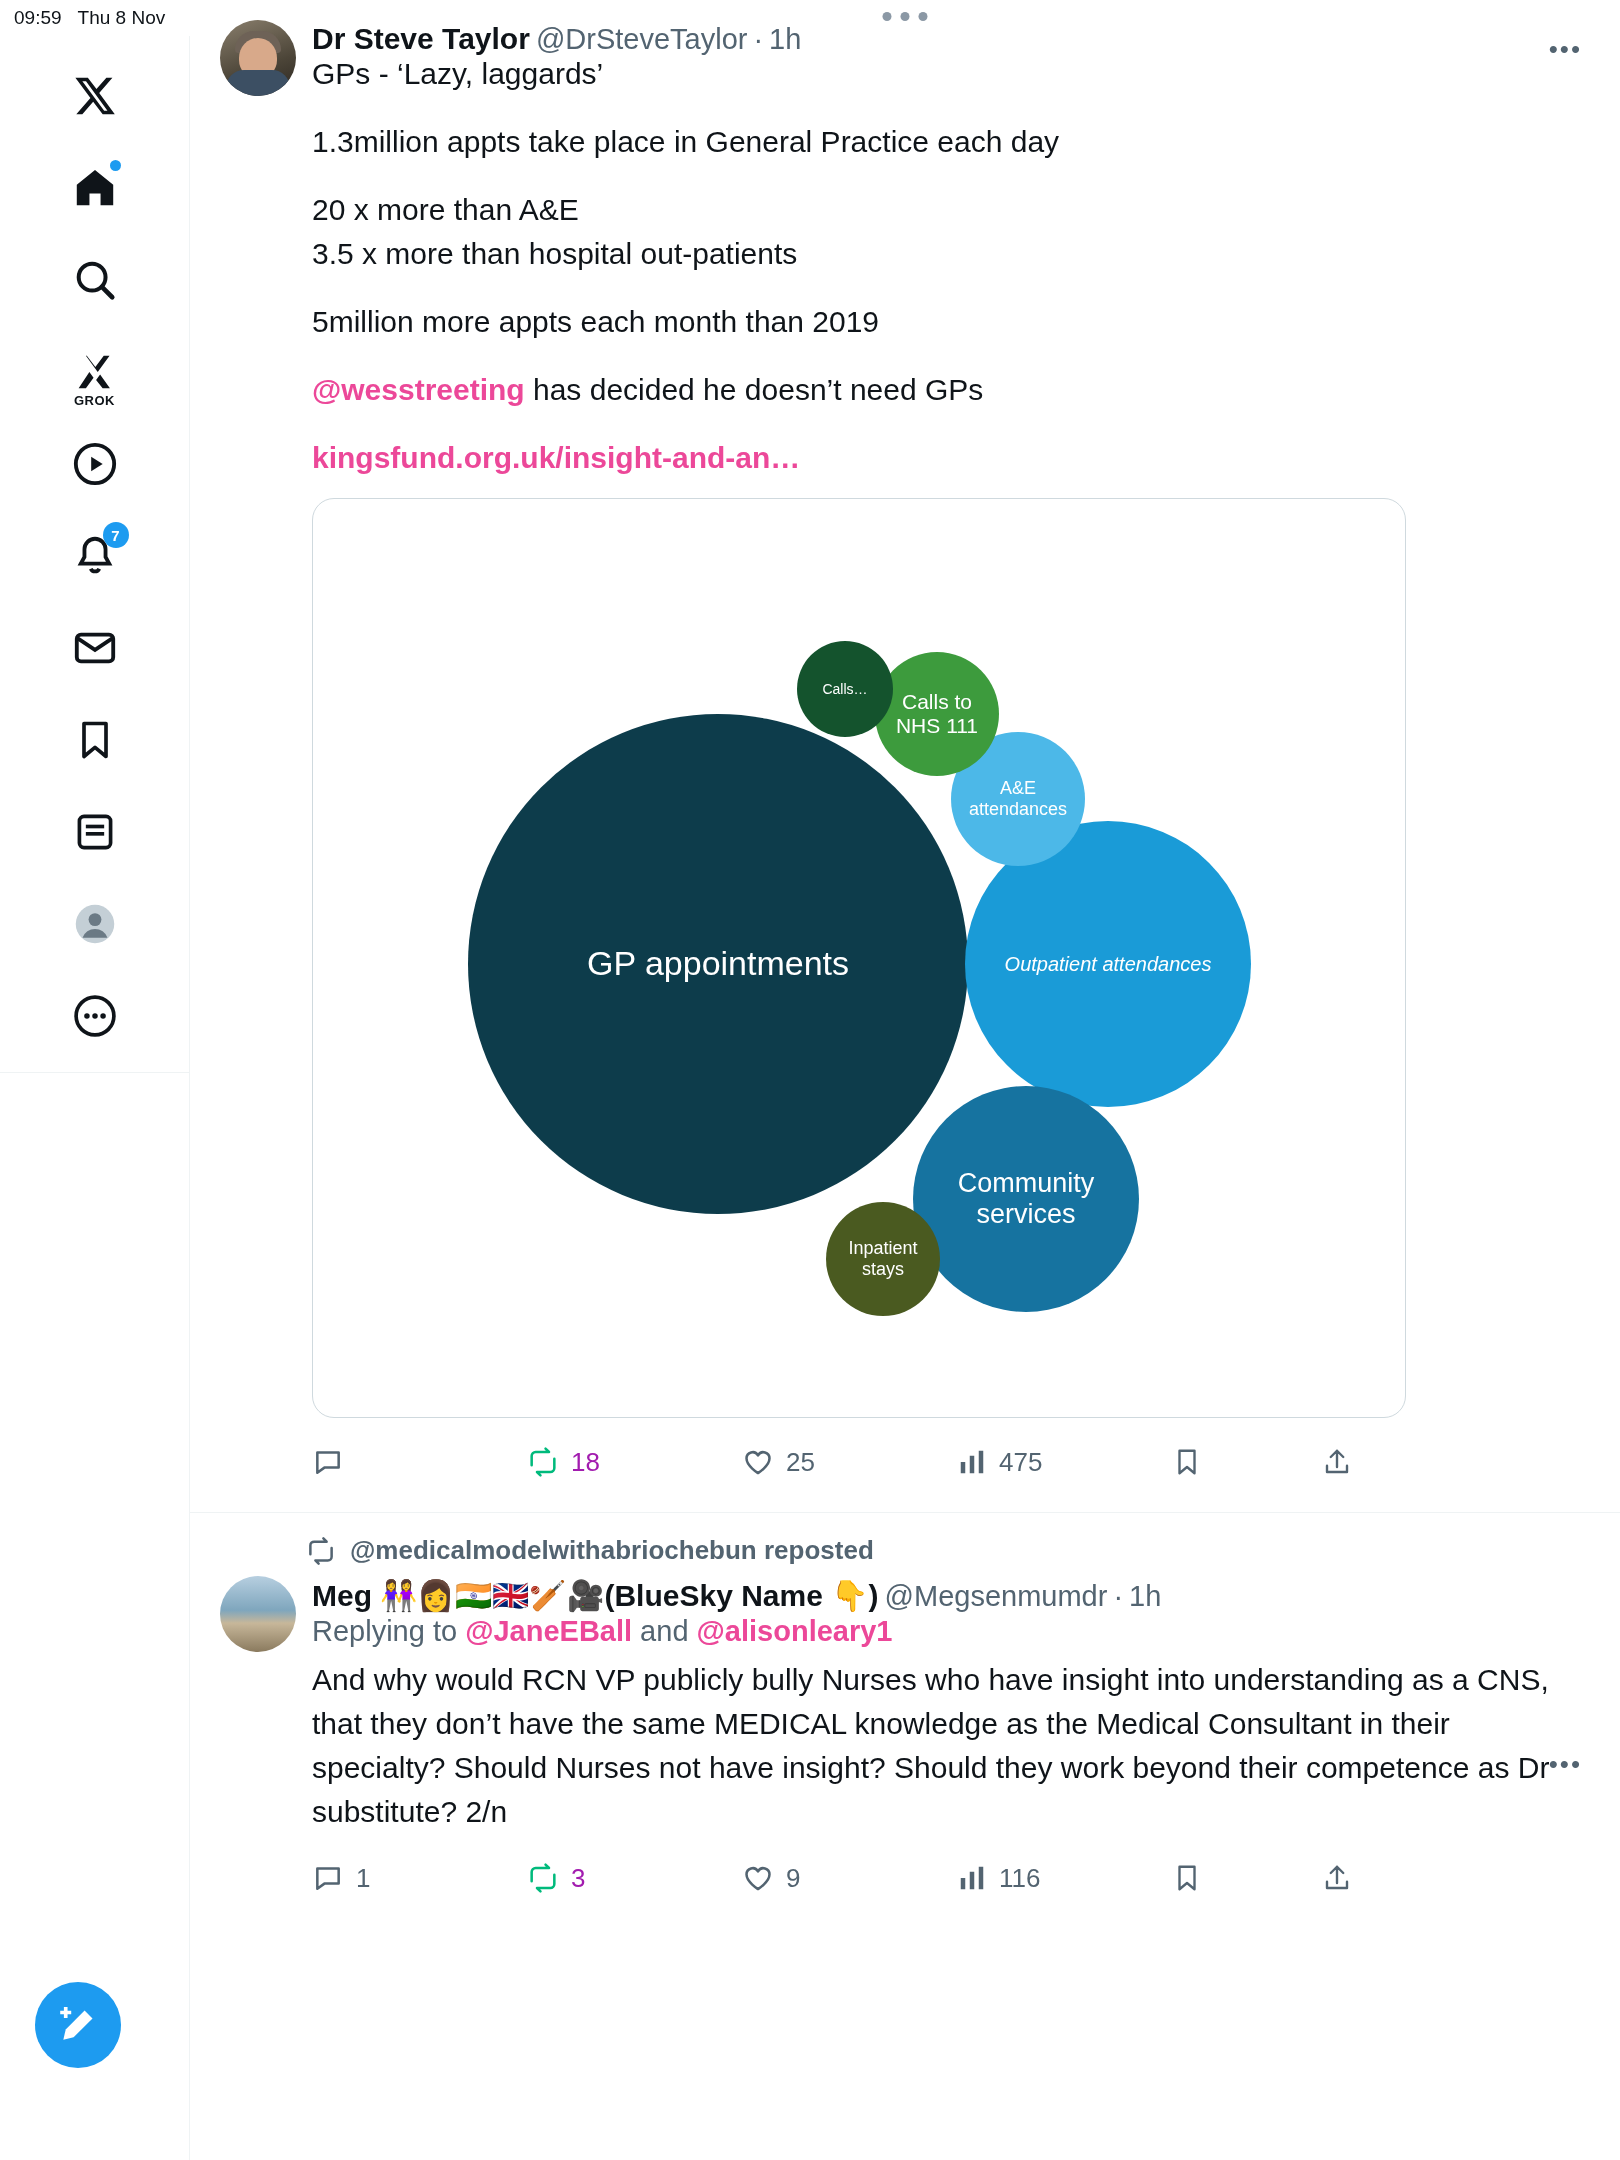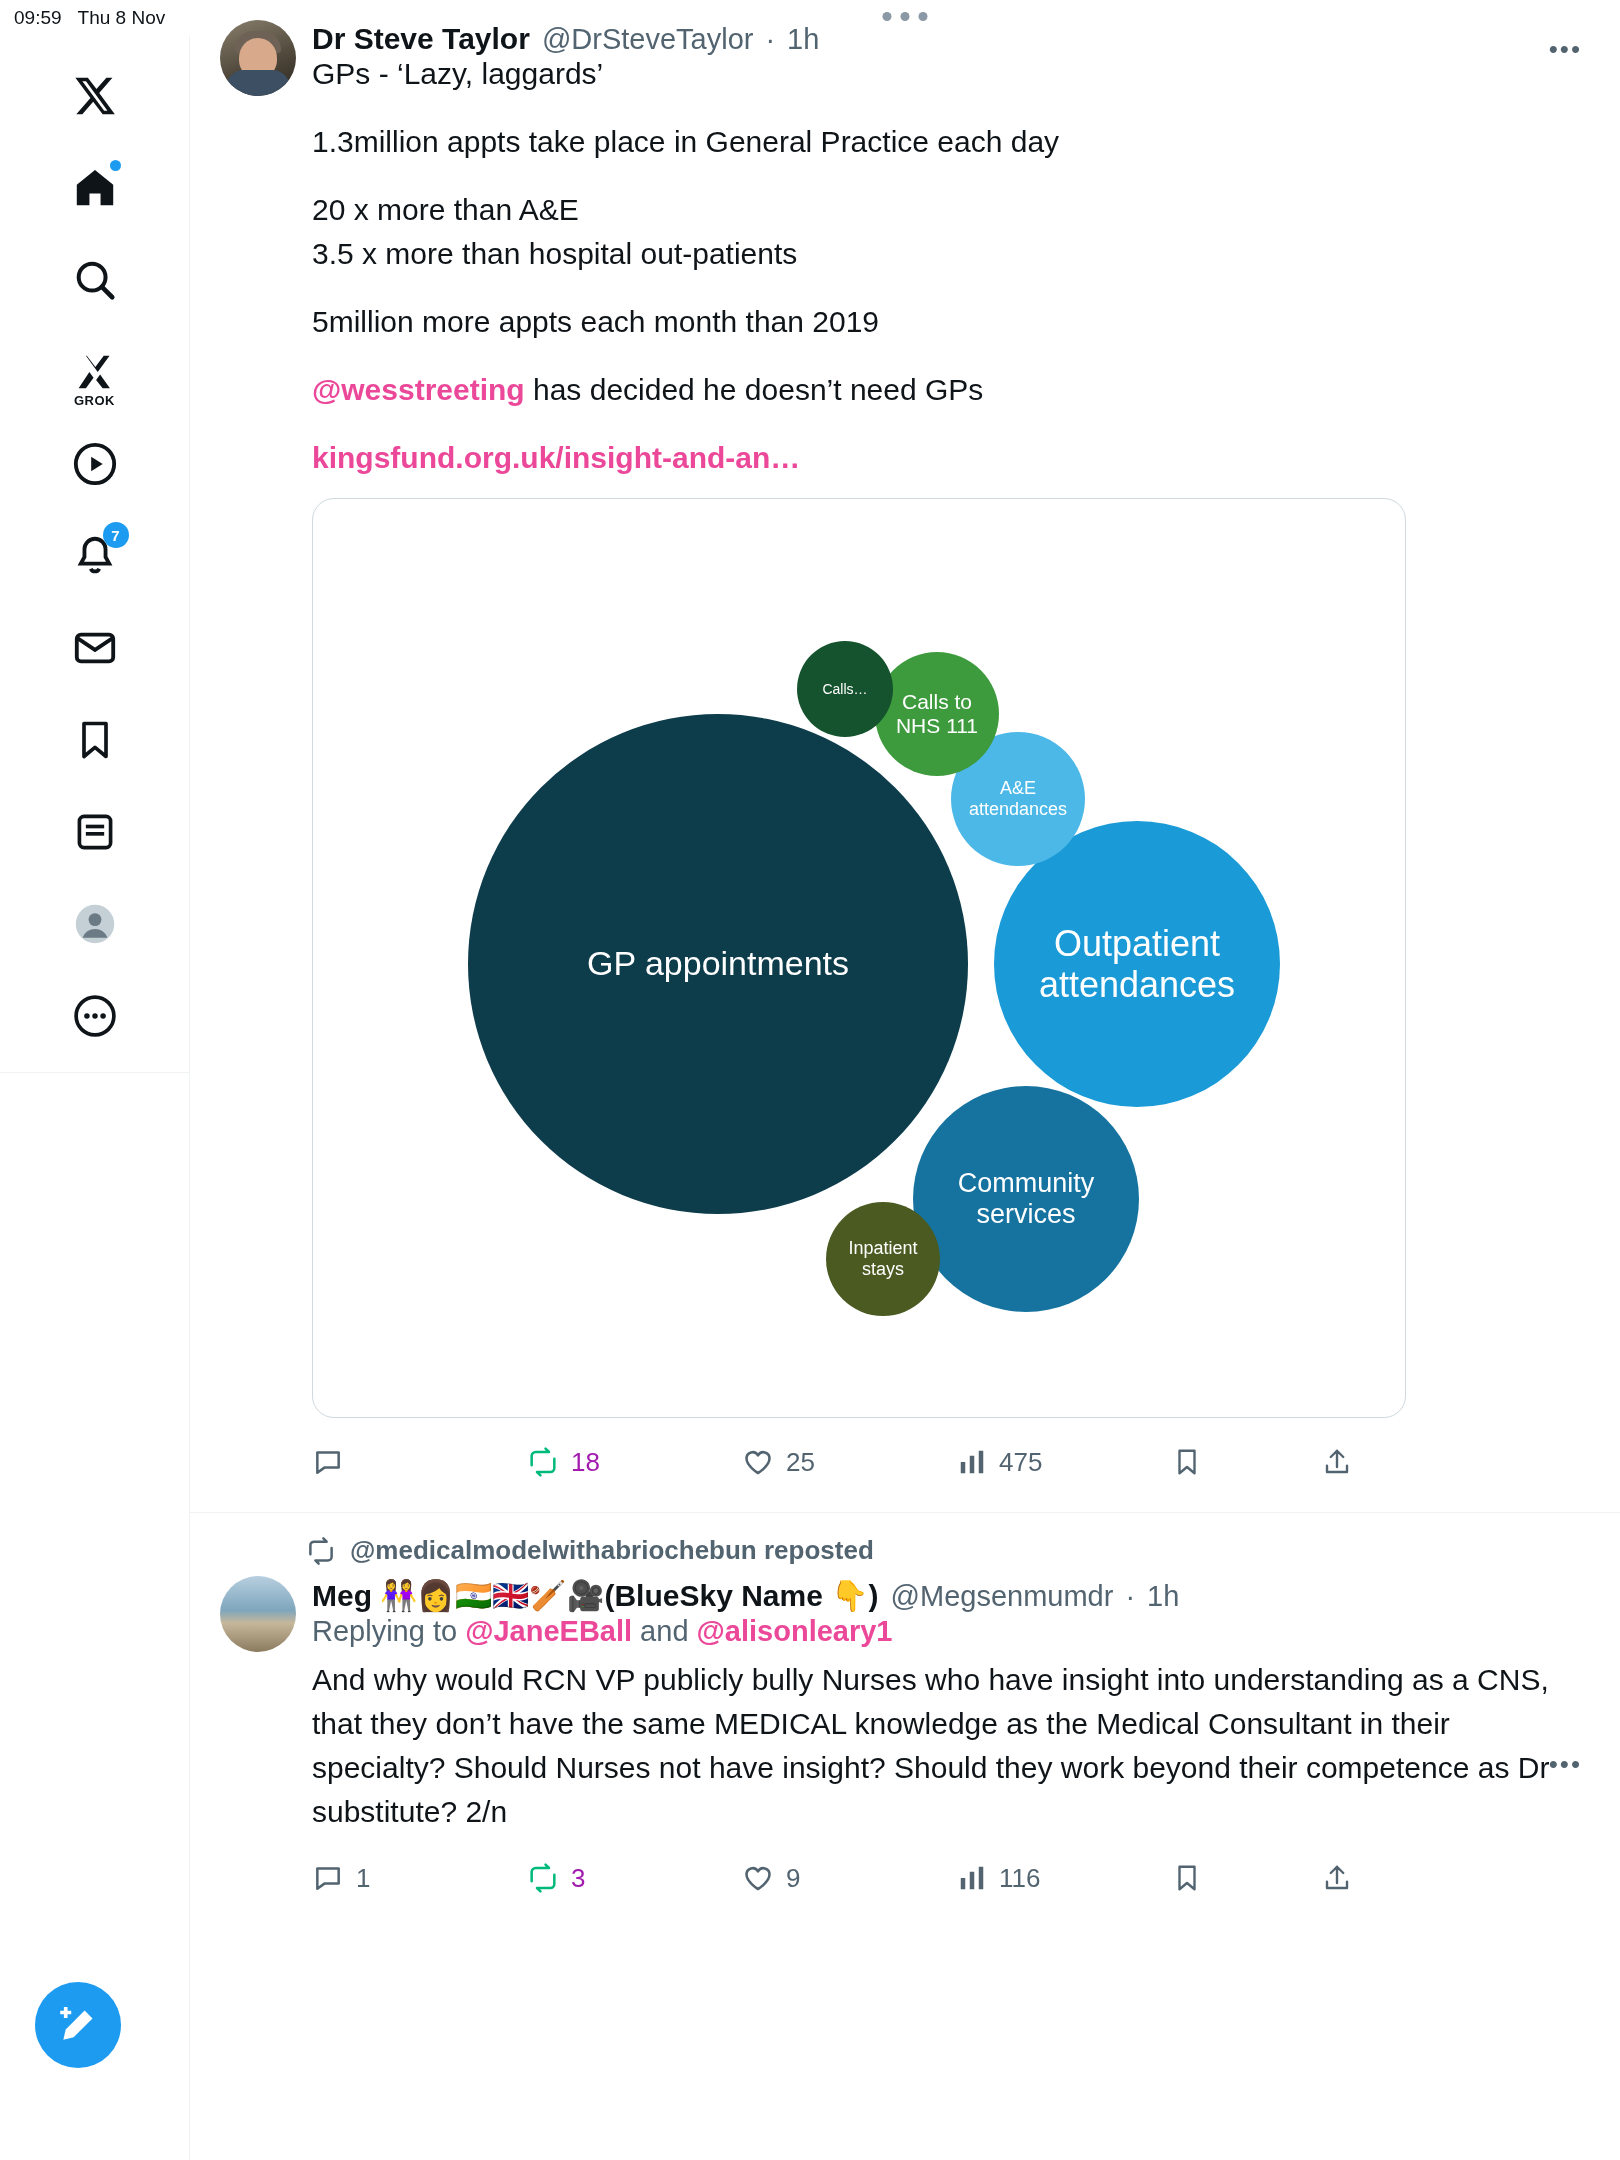--- a/index.html
+++ b/index.html
@@ -85,21 +85,21 @@
   }
   .avatar .hair {
     position: absolute; left: 50%; top: 14%; transform: translateX(-50%);
     width: 46px; height: 22px; border-radius: 22px 22px 4px 4px; background: #6e6257;
   }
   .avatar .body {
     position: absolute; left: 50%; bottom: 0; transform: translateX(-50%);
     width: 64px; height: 26px; border-radius: 18px 18px 0 0; background: #3c4f63;
   }
   .names { flex: 1; min-width: 0; padding-top: 2px; }
-  .name-line { display: flex; align-items: baseline; gap: 12px; flex-wrap: wrap; }
+  .name-line { display: flex; align-items: baseline; gap: 6px; flex-wrap: wrap; }
   .dname { font-size: 30px; font-weight: bold; color: #0f1419; }
   .handle { font-size: 29px; color: #536471; }
   .more-dots {
     position: absolute; right: 38px; top: 34px; color: #536471;
     font-size: 26px; letter-spacing: 2px;
   }
   .body-text {
     font-size: 30px; line-height: 44px; color: #0f1419;
     margin-top: -4px;
   }
@@ -300,21 +300,21 @@
             <span class="sp"></span>
             <div></div>
             <div><a class="link" href="#">kingsfund.org.uk/insight-and-an…</a></div>
           </div>
 
           <div class="card">
             <div id="bubble-layer" style="position:absolute;inset:0;">
                 <div class="bubble" style="width: 500px; height: 500px; left: 155px; top: 215px; background: rgb(13, 60, 75); font-size: 34px;">
                   <span style="padding: 0px 6px;">GP appointments</span>
                 </div>
-                <div class="bubble" style="width: 286px; height: 286px; left: 681px; top: 322px; background: rgb(26, 155, 215); font-size: 36px;">
+                <div class="bubble" style="width: 286px; height: 286px; left: 652px; top: 322px; background: rgb(26, 155, 215); font-size: 20px; font-style: italic;">
                   <span style="padding: 0px 6px;">Outpatient attendances</span>
                 </div>
                 <div class="bubble" style="width: 226px; height: 226px; left: 600px; top: 587px; background: rgb(22, 115, 160); font-size: 27px;">
                   <span style="padding: 0px 18px;">Community services</span>
                 </div>
                 <div class="bubble" style="width: 134px; height: 134px; left: 638px; top: 233px; background: rgb(76, 184, 232); font-size: 18px;">
                   <span style="padding: 0px 6px;">A&amp;E attendances</span>
                 </div>
                 <div class="bubble" style="width: 124px; height: 124px; left: 562px; top: 153px; background: rgb(61, 155, 61); font-size: 21px;">
                   <span style="padding: 0px 6px;">Calls to NHS 111</span>

